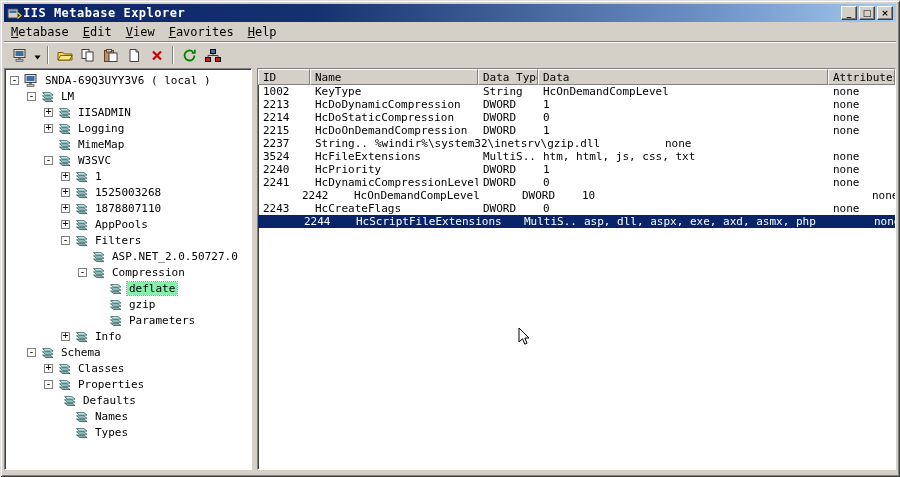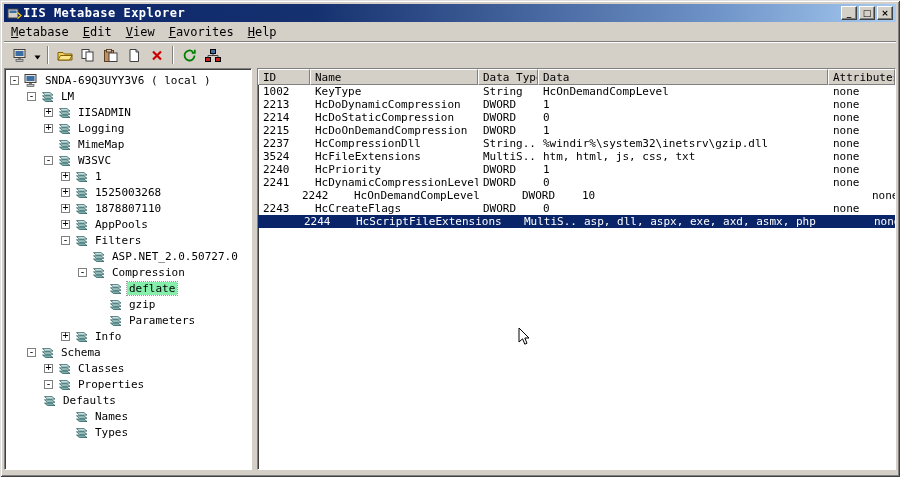--- a/index.html
+++ b/index.html
@@ -386,21 +386,21 @@
         <span class="exp">-</span>
         <span class="ticon">
           <svg width="15" height="13" viewBox="0 0 15 13">
             <path d="M2.5 9 h7.5 l3 2.5 h-7.5 z" fill="#7fb0b0" stroke="#2f5f5f" stroke-width="0.8"></path>
             <path d="M2.5 5.8 h7.5 l3 2.5 h-7.5 z" fill="#a8d0d0" stroke="#2f5f5f" stroke-width="0.8"></path>
             <path d="M2.5 2.6 h7.5 l3 2.5 h-7.5 z" fill="#d0ecec" stroke="#2f5f5f" stroke-width="0.8"></path>
           </svg>
         </span>
         <span class="tlabel">Properties</span>
       </div>
-      <div class="trow" style="padding-left: 24px;">
+      <div class="trow" style="padding-left: 44px;">
         <span class="exp none"></span>
         <span class="ticon">
           <svg width="15" height="13" viewBox="0 0 15 13">
             <path d="M2.5 9 h7.5 l3 2.5 h-7.5 z" fill="#7fb0b0" stroke="#2f5f5f" stroke-width="0.8"></path>
             <path d="M2.5 5.8 h7.5 l3 2.5 h-7.5 z" fill="#a8d0d0" stroke="#2f5f5f" stroke-width="0.8"></path>
             <path d="M2.5 2.6 h7.5 l3 2.5 h-7.5 z" fill="#d0ecec" stroke="#2f5f5f" stroke-width="0.8"></path>
           </svg>
         </span>
         <span class="tlabel">Defaults</span>
       </div>
@@ -461,21 +461,20 @@
         </div>
         <div class="lrow">
           <div class="lcell" style="width: 52px;">2215</div>
           <div class="lcell" style="width: 168px;">HcDoOnDemandCompression</div>
           <div class="lcell" style="width: 60px;">DWORD</div>
           <div class="lcell" style="width: 290px;">1</div>
           <div class="lcell" style="width: 70px; flex: 1 1 0%;">none</div>
         </div>
         <div class="lrow">
           <div class="lcell" style="width: 52px;">2237</div>
-          <div class="lcell" style="width: 168px;">HcCompressionDll</div>
           <div class="lcell" style="width: 60px;">String...</div>
           <div class="lcell" style="width: 290px;">%windir%\system32\inetsrv\gzip.dll</div>
           <div class="lcell" style="width: 70px; flex: 1 1 0%;">none</div>
         </div>
         <div class="lrow">
           <div class="lcell" style="width: 52px;">3524</div>
           <div class="lcell" style="width: 168px;">HcFileExtensions</div>
           <div class="lcell" style="width: 60px;">MultiS...</div>
           <div class="lcell" style="width: 290px;">htm, html, js, css, txt</div>
           <div class="lcell" style="width: 70px; flex: 1 1 0%;">none</div>

